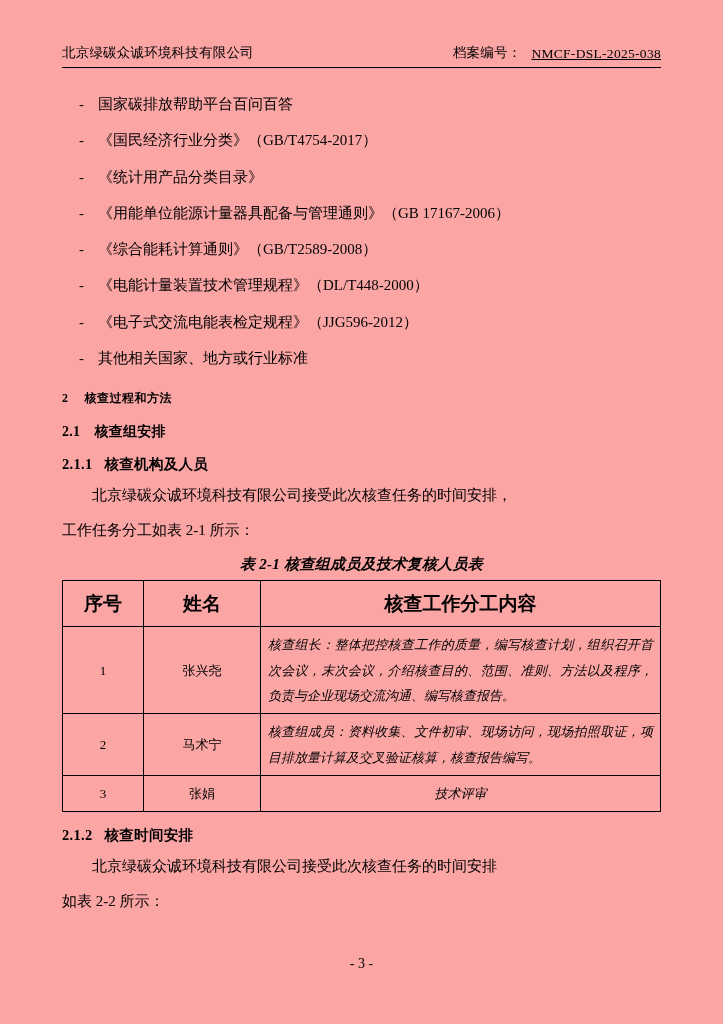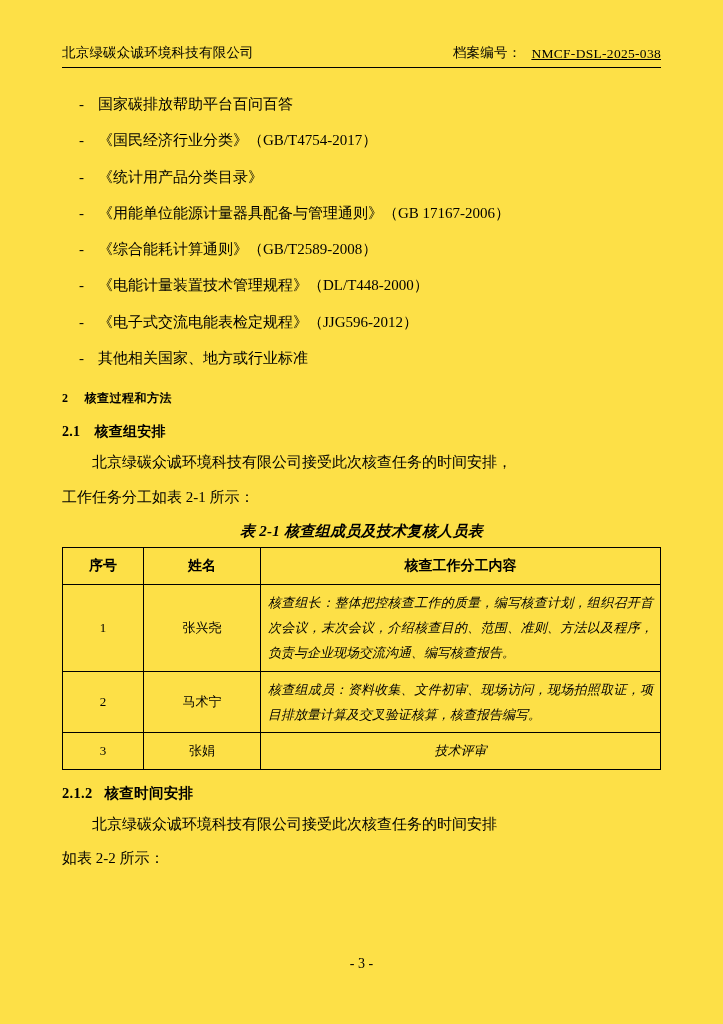--- a/index.html
+++ b/index.html
@@ -6,21 +6,21 @@
     margin: 0;
     padding: 0;
     background: #d8d8d8;
   }
   body {
     font-family: "Liberation Serif", "DejaVu Serif", serif;
   }
   .page {
     width: 723px;
     height: 1024px;
-    background: #fde047;
+    background: #fca5a5;
     margin: 0 auto;
     position: relative;
     box-sizing: border-box;
     padding: 44px 62px 0 62px;
     overflow: hidden;
   }
   
   .header {
     display: flex;
     align-items: flex-end;
@@ -118,21 +118,21 @@
   }
   table.grid th, table.grid td {
     border: 1px solid #000;
     padding: 5px 7px;
     vertical-align: middle;
     line-height: 1.95;
   }
   table.grid th {
     text-align: center;
     font-weight: bold;
-    font-size: 14px;
+    font-size: 19px;
     padding: 4px 6px;
   }
   td.c-no { text-align: center; width: 68px; }
   td.c-name { text-align: center; width: 104px; }
   td.c-desc { text-align: justify; text-justify: inter-ideograph; font-style: italic; }
   td.c-desc.center { text-align: center; }
   .page-number {
     position: absolute;
     bottom: 52px;
     left: 0;
@@ -169,20 +169,23 @@
     </ul>
 
     <h2 class="sec">
       <span class="num">2</span><span>核查过程和方法</span>
     </h2>
 
     <h3 class="sec">
       <span class="num">2.1</span><span>核查组安排</span>
     </h3>
 
+    <h4 class="sec">
+      <span class="num">2.1.1</span><span>核查机构及人员</span>
+    </h4>
 
     <p class="para">北京绿碳众诚环境科技有限公司接受此次核查任务的时间安排，</p>
     <p class="para" style="text-indent:0">工作任务分工如表 2-1 所示：</p>
 
     <div class="table-caption">表 2-1  核查组成员及技术复核人员表</div>
 
     <table class="grid">
       <thead>
         <tr>
           <th style="width:68px">序号</th>

